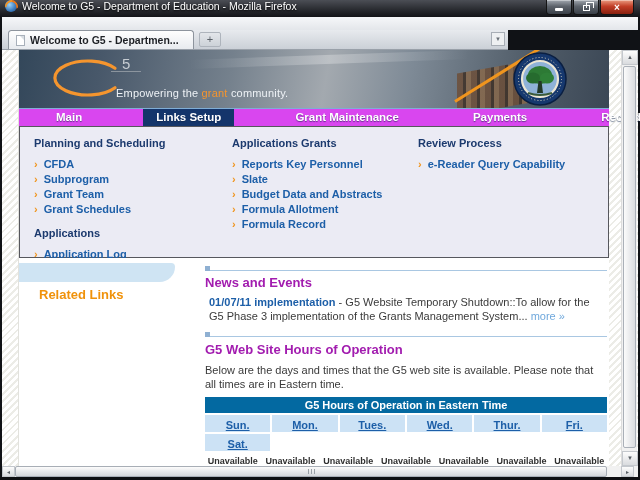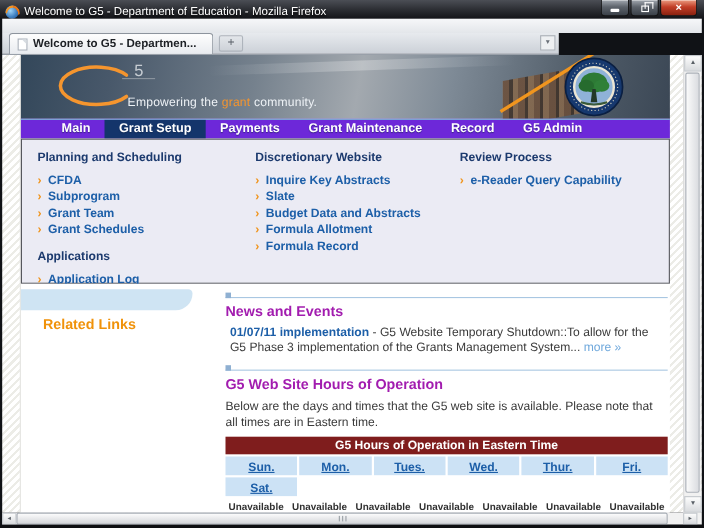--- a/index.html
+++ b/index.html
@@ -4,21 +4,21 @@
 <style>
   html,body{margin:0;padding:0;background:#000;}
   body{width:640px;height:480px;overflow:hidden;font-family:"Liberation Sans",sans-serif;}
   *{box-sizing:border-box;}
 
   .window{position:relative;width:640px;height:480px;background:#101216;overflow:hidden;}
 
   
   .titlebar{position:absolute;left:0;top:0;width:640px;height:17px;
     background:linear-gradient(#4b4e55,#2a2c31 55%,#131418);
-    display:flex;align-items:flex-end;padding:0 5px;}
+    display:flex;align-items:flex-start;padding:0 5px;}
   .ff-icon{width:12px;height:12px;border-radius:50%;flex:none;margin-right:5px;position:relative;
     background:radial-gradient(circle at 38% 40%, #9fd4f7 0%, #3f7fc0 55%, #1c4a86 100%);}
   .ff-icon::after{content:"";position:absolute;left:0;top:0;width:10px;height:10px;border-radius:50%;
     border:1px solid transparent;border-top:2px solid #f7931e;border-right:2px solid #e87617;transform:rotate(-40deg);}
   .title-text{color:#fff;font-size:10.5px;text-shadow:0 1px 2px #000;white-space:nowrap;}
   .winbtns{position:absolute;right:6px;top:0;display:flex;}
   .wbtn{width:26px;height:15px;margin-left:1px;border:1px solid #141414;border-top:none;border-radius:0 0 4px 4px;
     background:linear-gradient(#a2a8b0,#5d636b 45%,#3a4048);display:flex;align-items:center;justify-content:center;
     color:#fff;box-shadow:inset 0 1px 0 rgba(255,255,255,.4);cursor:pointer;}
   .wbtn.close{width:34px;background:linear-gradient(#eb9b80,#c23e27 45%,#88200f);font-size:10px;font-weight:bold;}
@@ -57,22 +57,22 @@
   .banner-shelf{position:absolute;left:438px;top:16px;width:86px;height:42px;opacity:.8;
     background:repeating-linear-gradient(90deg,#6d4c34 0 6px,#3c2c20 6px 9px,#8a6848 9px 14px);transform:skewY(-10deg);}
   .banner-diag{position:absolute;left:436px;top:50px;width:140px;height:3px;background:#f0951e;
     transform:rotate(-32deg);transform-origin:left center;}
   .logo{position:absolute;left:24px;top:4px;}
   .tagline{position:absolute;left:97px;top:37px;font-size:11px;color:#eef2f6;letter-spacing:.2px;}
   .tagline .accent{color:#f5952e;}
   .seal{position:absolute;left:492px;top:1px;}
 
   
-  .navbar{position:absolute;left:0;top:58px;width:590px;height:18px;background:#6d28d9;
-    border-top:1px solid #7fadd6;display:flex;padding-left:24px;}
+  .navbar{position:absolute;left:0;top:58px;width:590px;height:18px;background:#d946ef;
+    border-top:1px solid #7fadd6;display:flex;padding-left:24px;gap:48px;}
   .nav-item{padding:0 13px;font-size:11.5px;font-weight:bold;color:#fff;line-height:17px;
     text-shadow:0 1px 1px rgba(15,35,70,.55);cursor:pointer;white-space:nowrap;}
   .nav-item.active{background:#14356b;}
 
   
   .menu-panel{position:absolute;left:0;top:76px;width:590px;height:132px;background:#ebebf4;
     border:1px solid #56575d;display:flex;}
   .mcol{padding:8px 0 0 14px;}
   .mcol.c1{width:198px;}
   .mcol.c2{width:186px;}
@@ -93,21 +93,21 @@
   .rule.r1{margin-top:12px;}
   .rule.r2{margin-top:8px;}
   .sec-head{font-size:13px;font-weight:bold;color:#a21caf;margin:0;}
   .news-head{margin-top:4px;}
   .news-item{margin:6px 0 13px 4px;font-size:11px;line-height:13.5px;color:#3a3a3a;}
   .news-link{color:#1d5fa8;font-weight:bold;text-decoration:none;cursor:pointer;}
   .more-link{color:#6fa8dc;text-decoration:none;cursor:pointer;}
   .hours-head{margin-top:5px;}
   .hours-intro{margin:7px 0 0 0;font-size:11px;line-height:13.5px;color:#3a3a3a;}
   .hours-table{margin-top:6px;}
-  .tcaption{height:16px;line-height:16px;background:#7f1d1d;color:#fff;font-size:11px;font-weight:bold;text-align:center;}
+  .tcaption{height:16px;line-height:16px;background:#0369a1;color:#fff;font-size:11px;font-weight:bold;text-align:center;}
   .tdays{display:grid;grid-template-columns:repeat(6,1fr);gap:2px;margin-top:2px;}
   .tday{background:#cce2f5;height:17px;line-height:17px;text-align:center;}
   .tday a{font-size:11px;font-weight:bold;color:#1d5fa8;text-decoration:underline;cursor:pointer;}
   .tcells{display:grid;grid-template-columns:repeat(7,1fr);gap:2px;border-bottom:1px solid #b9d5ec;padding-bottom:3px;}
   .tcell{padding:5px 1px 1px;font-size:9px;font-weight:bold;line-height:11px;color:#2f2f2f;text-align:center;}
 
   
   .vscroll{position:absolute;left:619px;top:0;width:16px;height:416px;background:#f1f1f1;border-left:1px solid #dcdcdc;}
   .vs-btn{position:absolute;left:0;width:16px;height:15px;background:linear-gradient(#fdfdfd,#d9dbde);
     border:1px solid #c4c8cd;color:#5a6066;font-size:6px;text-align:center;line-height:13px;cursor:pointer;}
@@ -178,23 +178,23 @@
           <ellipse cx="29" cy="24" rx="12" ry="9" fill="#2d7a35"></ellipse>
           <ellipse cx="22" cy="27" rx="7" ry="5.5" fill="#266b2e"></ellipse>
           <ellipse cx="36" cy="27" rx="7" ry="5.5" fill="#2f8038"></ellipse>
           <path d="M 27.5 30 L 30.5 30 L 32 42 L 26 42 Z" fill="#233828"></path>
           <path d="M 17 42 Q 29 46 41 42" fill="none" stroke="#3a5a3a" stroke-width="2"></path>
         </svg>
       </div>
 
       <div class="navbar">
         <div class="nav-item">Main</div>
-        <div class="nav-item active">Grant Setup</div>
+        <div class="nav-item active">Links Setup</div>
+        <div class="nav-item">Grant Maintenance</div>
         <div class="nav-item">Payments</div>
-        <div class="nav-item">Grant Maintenance</div>
         <div class="nav-item">Record</div>
         <div class="nav-item">G5 Admin</div>
       </div>
 
       <div class="menu-panel">
         <div class="mcol c1">
           <div class="mhead">Planning and Scheduling</div>
           <div class="mlink">
               <span class="marrow">›</span>
               <span class="mtext">CFDA</span>
@@ -215,24 +215,24 @@
           <div class="mlink">
               <span class="marrow">›</span>
               <span class="mtext">Application Log</span>
             </div>
           <div class="mlink">
               <span class="marrow">›</span>
               <span class="mtext">Application Maintenance</span>
             </div>
         </div>
         <div class="mcol c2">
-          <div class="mhead">Discretionary Website</div>
-          <div class="mlink">
-              <span class="marrow">›</span>
-              <span class="mtext">Inquire Key Abstracts</span>
+          <div class="mhead">Applications Grants</div>
+          <div class="mlink">
+              <span class="marrow">›</span>
+              <span class="mtext">Reports Key Personnel</span>
             </div>
           <div class="mlink">
               <span class="marrow">›</span>
               <span class="mtext">Slate</span>
             </div>
           <div class="mlink">
               <span class="marrow">›</span>
               <span class="mtext">Budget Data and Abstracts</span>
             </div>
           <div class="mlink">

